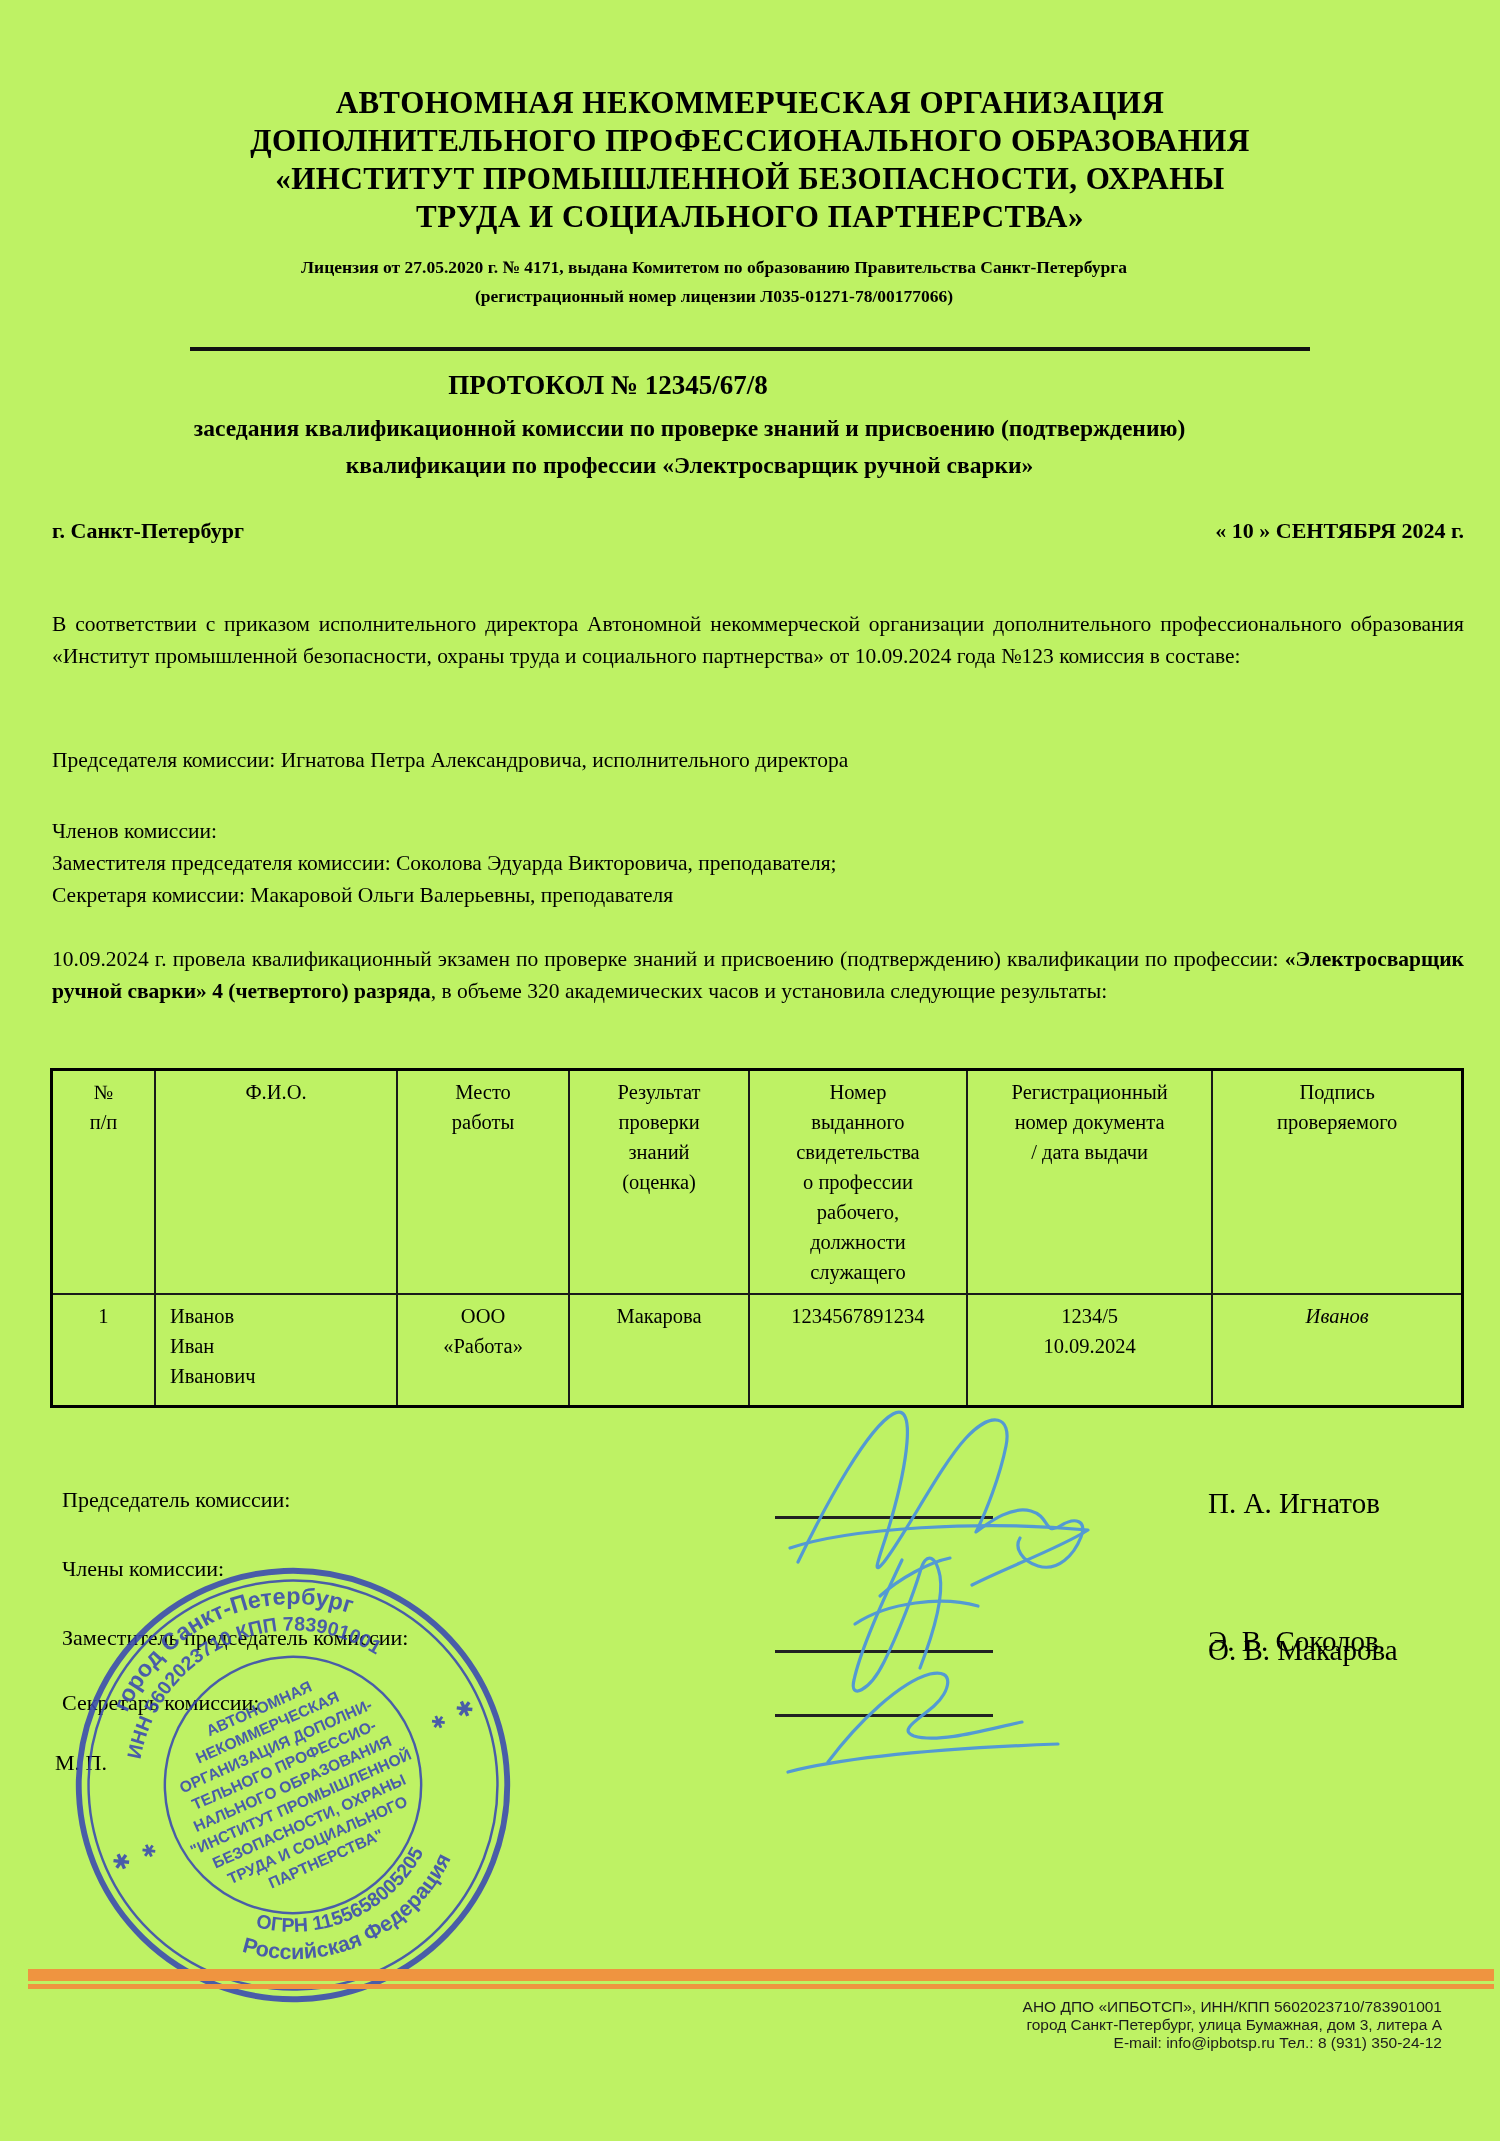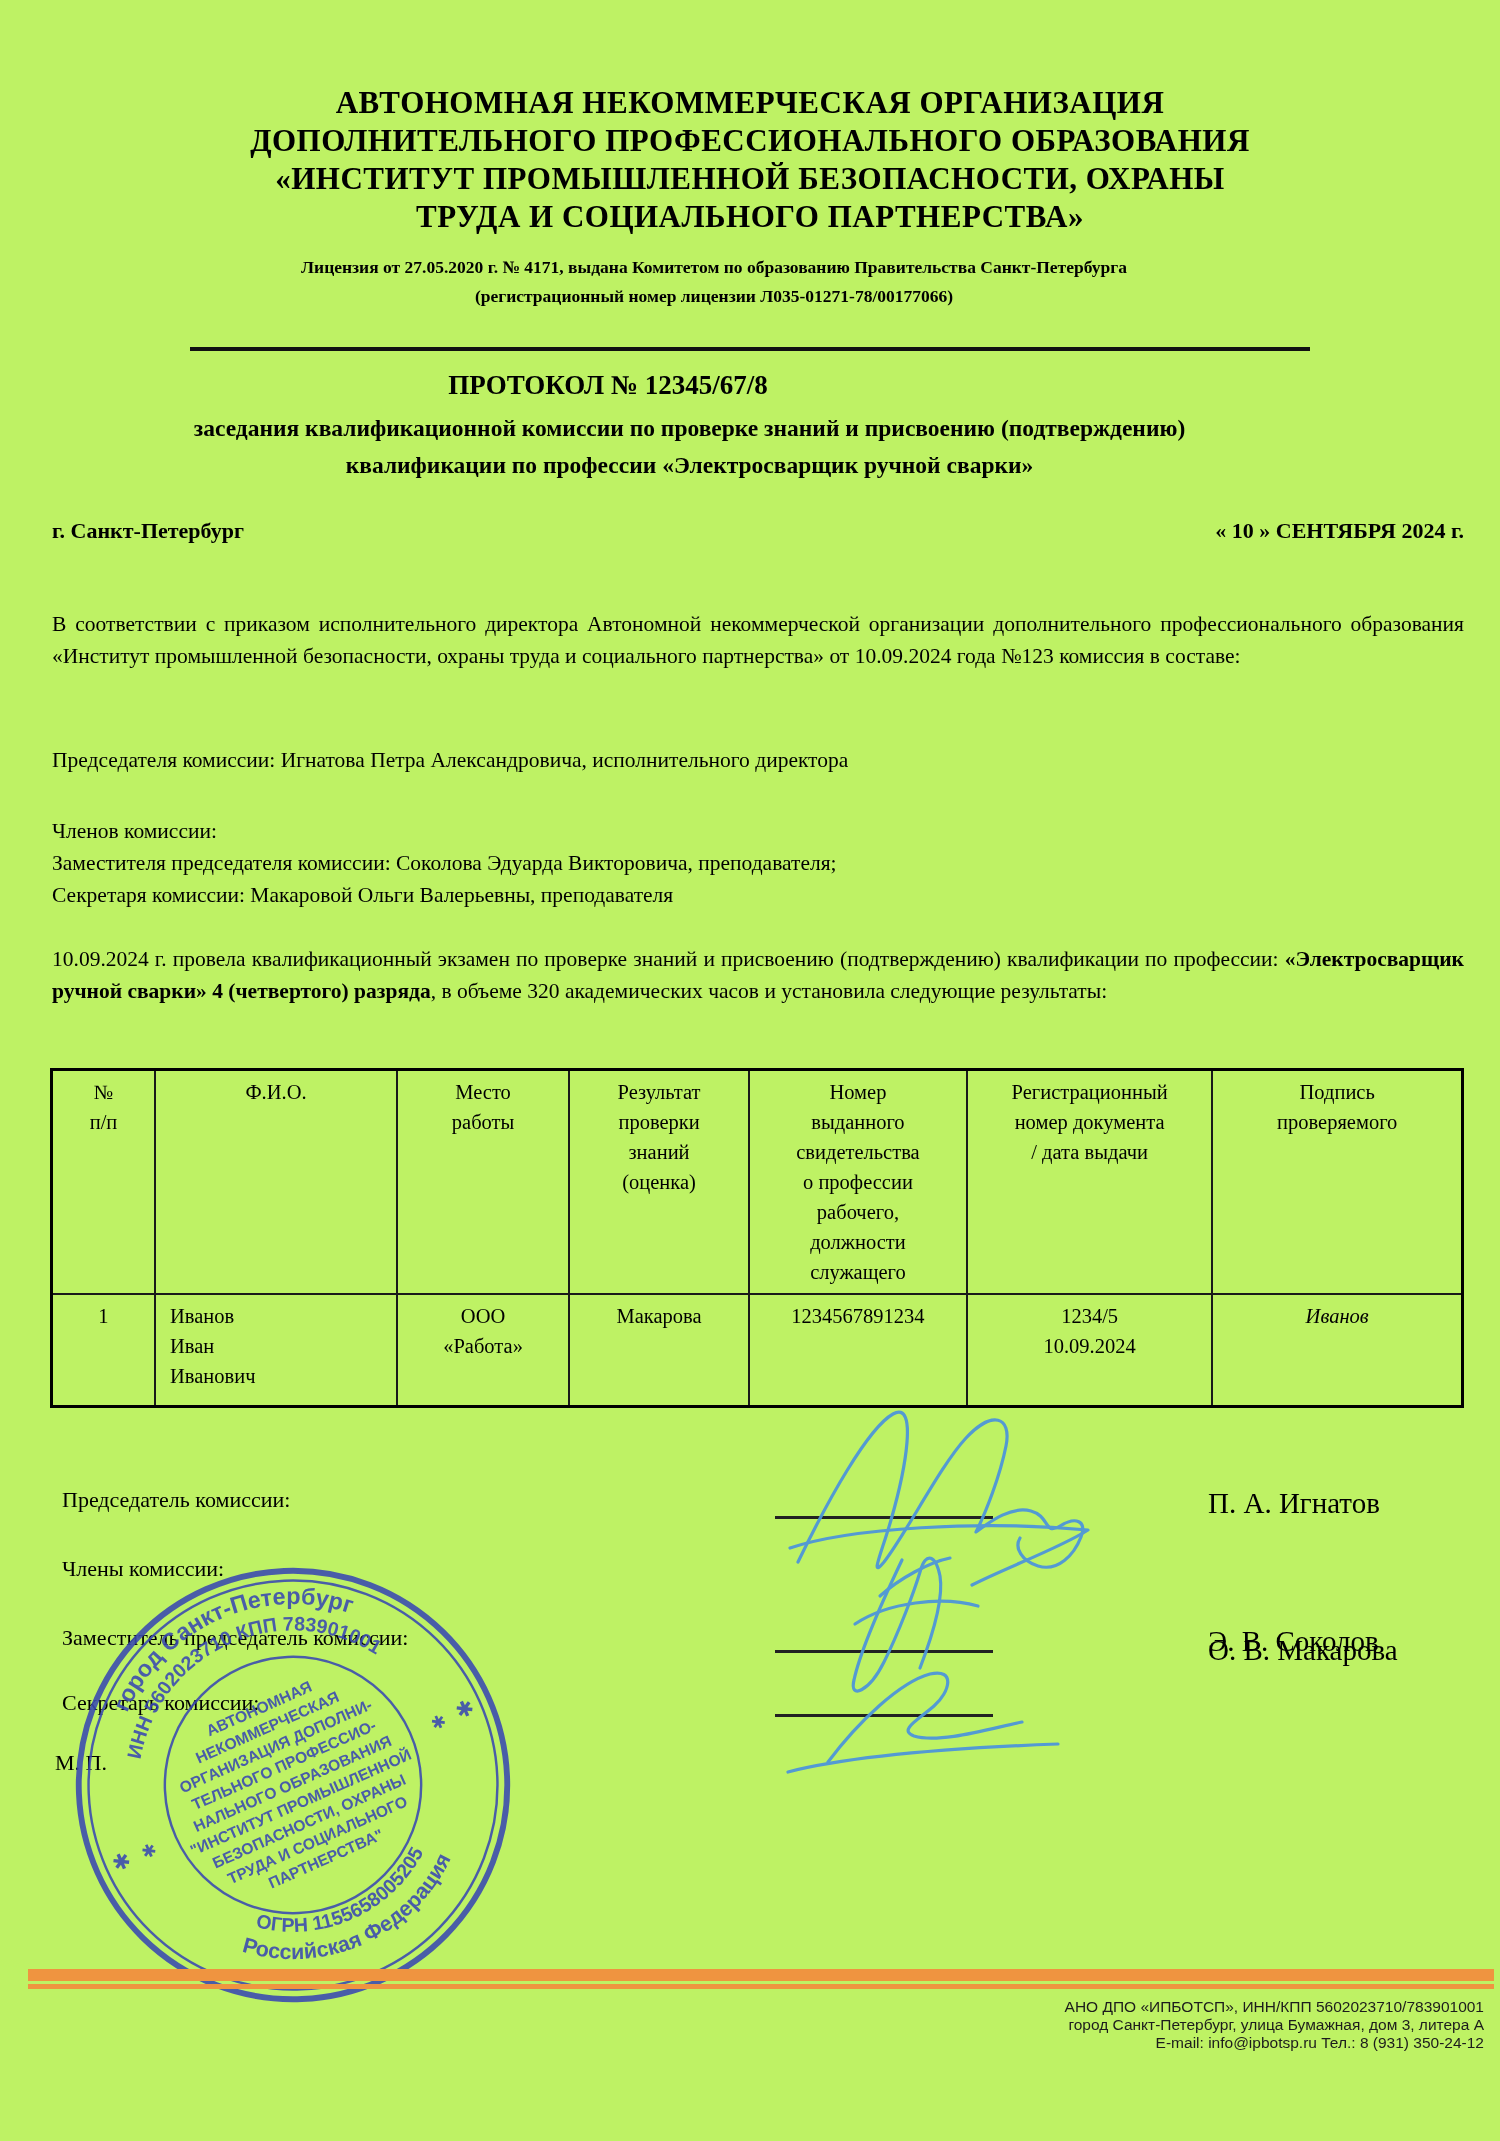--- a/index.html
+++ b/index.html
@@ -49,21 +49,21 @@
   .sigline{left:775px;width:218px;height:3px;background:#222;}
   .mp{left:55px;top:1750px;font-size:22px;}
   
   .stamp{left:68px;top:1560px;}
   .inks{left:0;top:0;pointer-events:none;}
   
   .bar-thick{left:28px;top:1969px;width:1466px;height:12px;background:var(--accent,#ef9440);}
   .bar-thin{left:28px;top:1984px;width:1466px;height:5px;background:var(--accent,#ef9440);}
   .footer-text{left:0;top:1998px;width:1442px;text-align:right;
     font-family:"Liberation Sans","DejaVu Sans",sans-serif;
-    font-size:15.5px;line-height:18px;color:#1c1c1c;padding-left:42px;}
+    font-size:15.5px;line-height:18px;color:#1c1c1c;}
 </style>
 </head>
 <body>
 
 <div class="page">
 
   <div class="abs org-name">
     <div>АВТОНОМНАЯ НЕКОММЕРЧЕСКАЯ ОРГАНИЗАЦИЯ</div>
     <div>ДОПОЛНИТЕЛЬНОГО ПРОФЕССИОНАЛЬНОГО ОБРАЗОВАНИЯ</div>
     <div>«ИНСТИТУТ ПРОМЫШЛЕННОЙ БЕЗОПАСНОСТИ, ОХРАНЫ</div>

